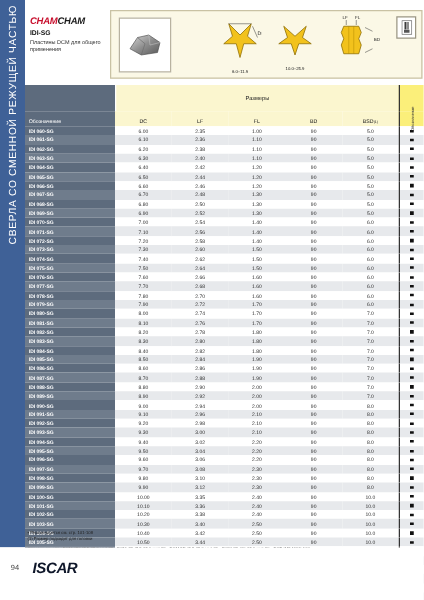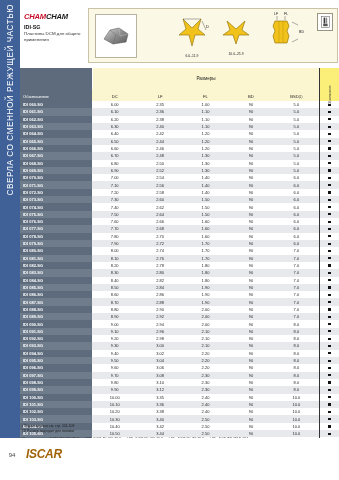--- a/index.html
+++ b/index.html
@@ -71,21 +71,21 @@
   
   .notes{position:absolute;left:2px;top:424px;width:315px;}
   .note{font-size:3.4px;color:#222;line-height:1.5;}
   .note2{font-size:3.4px;color:#222;line-height:1.5;margin-top:2.5px;}
 
   
   .foot{position:absolute;left:0;top:438px;width:339px;height:42px;background:#fff;}
   .pnum{position:absolute;left:4px;top:14px;width:16px;text-align:center;
         font-size:6px;color:#444;}
   .iscar{position:absolute;left:26px;top:9px;font-size:12px;font-weight:bold;
-        font-style:italic;color:#a16207;letter-spacing:-.3px;}
+        font-style:italic;color:#0f172a;letter-spacing:-.3px;}
   .spine-foot{position:absolute;left:0;top:438px;width:20px;height:42px;background:#fff;}
 </style>
 </head>
 <body>
 
 <div class="spine">
   <div class="spine-text">СВЕРЛА СО СМЕННОЙ РЕЖУЩЕЙ ЧАСТЬЮ</div>
 </div>
 <div class="spine-foot"></div>
 

